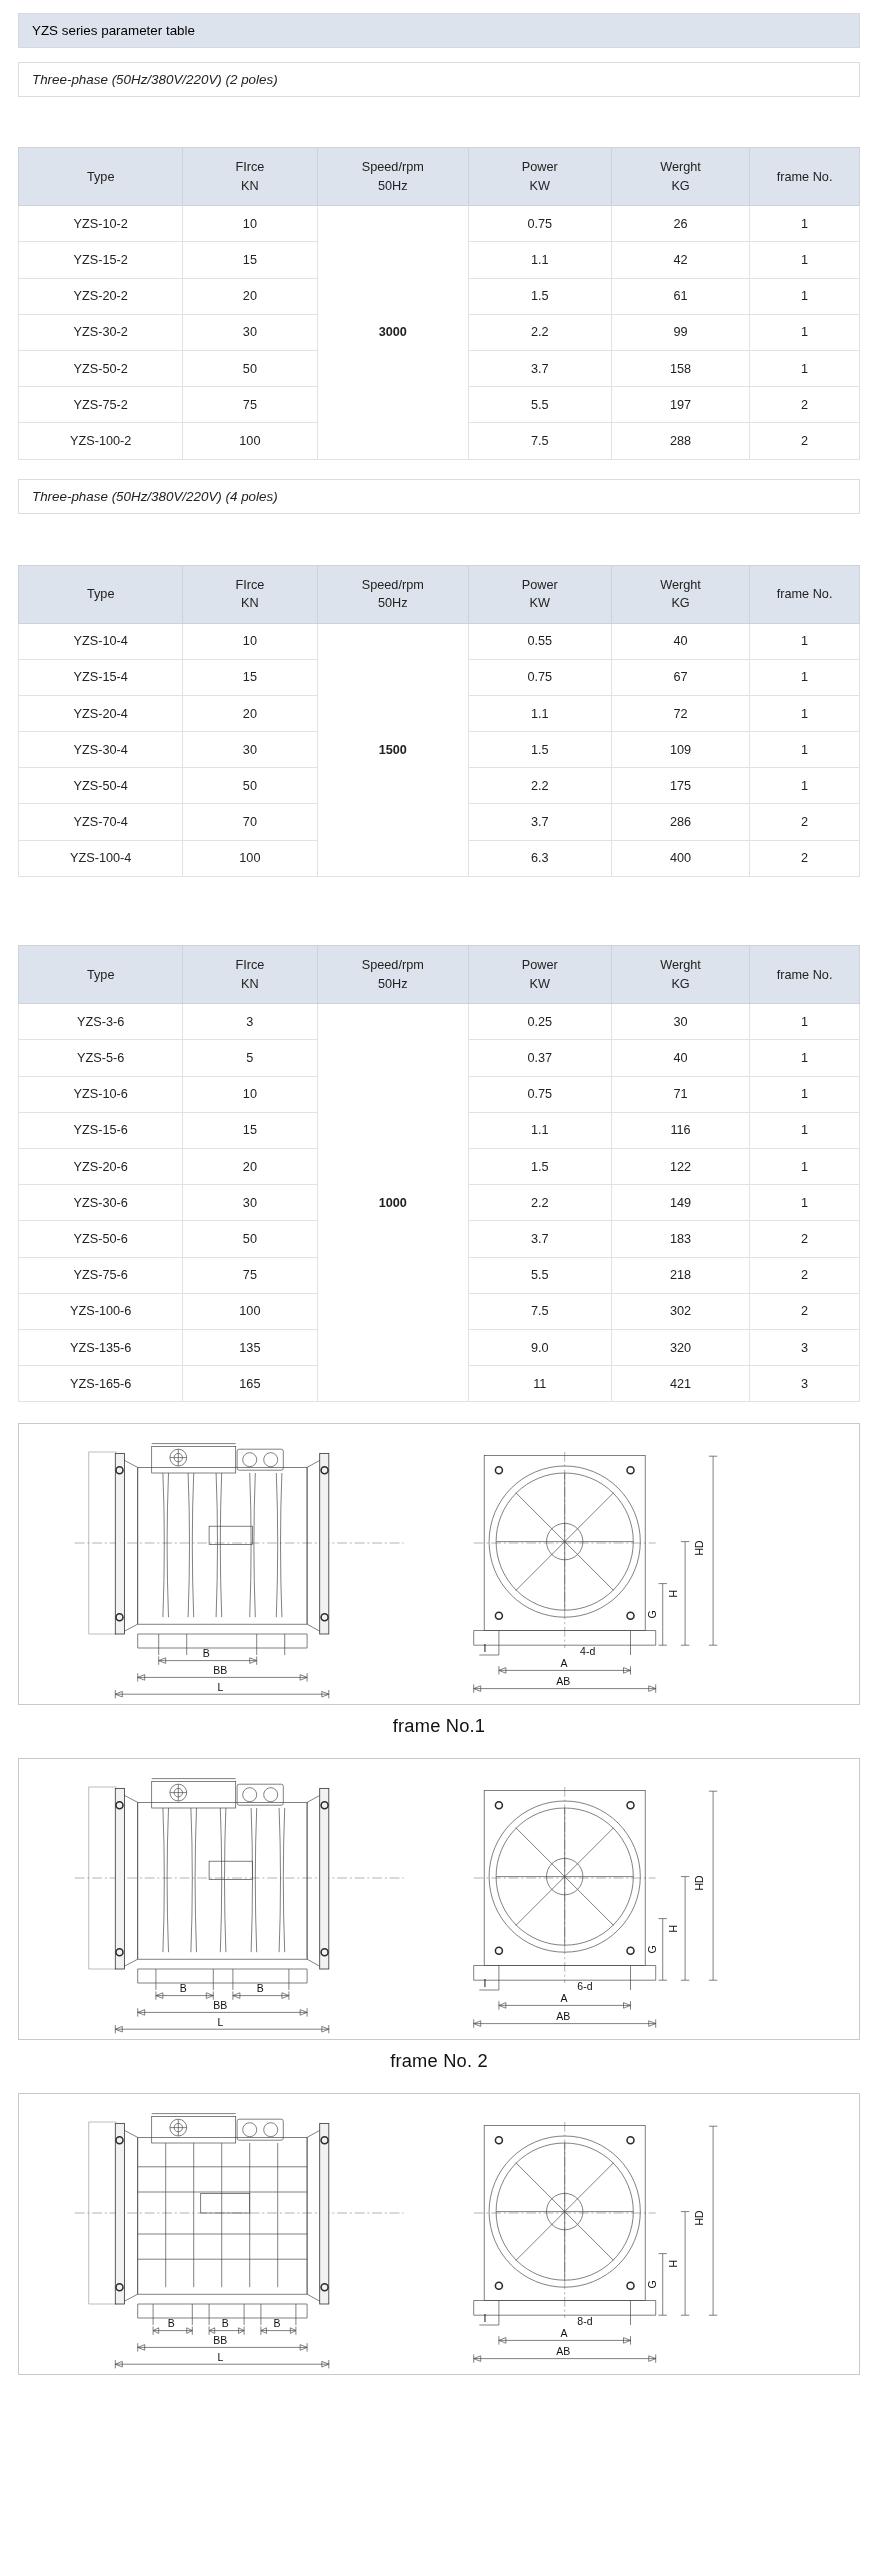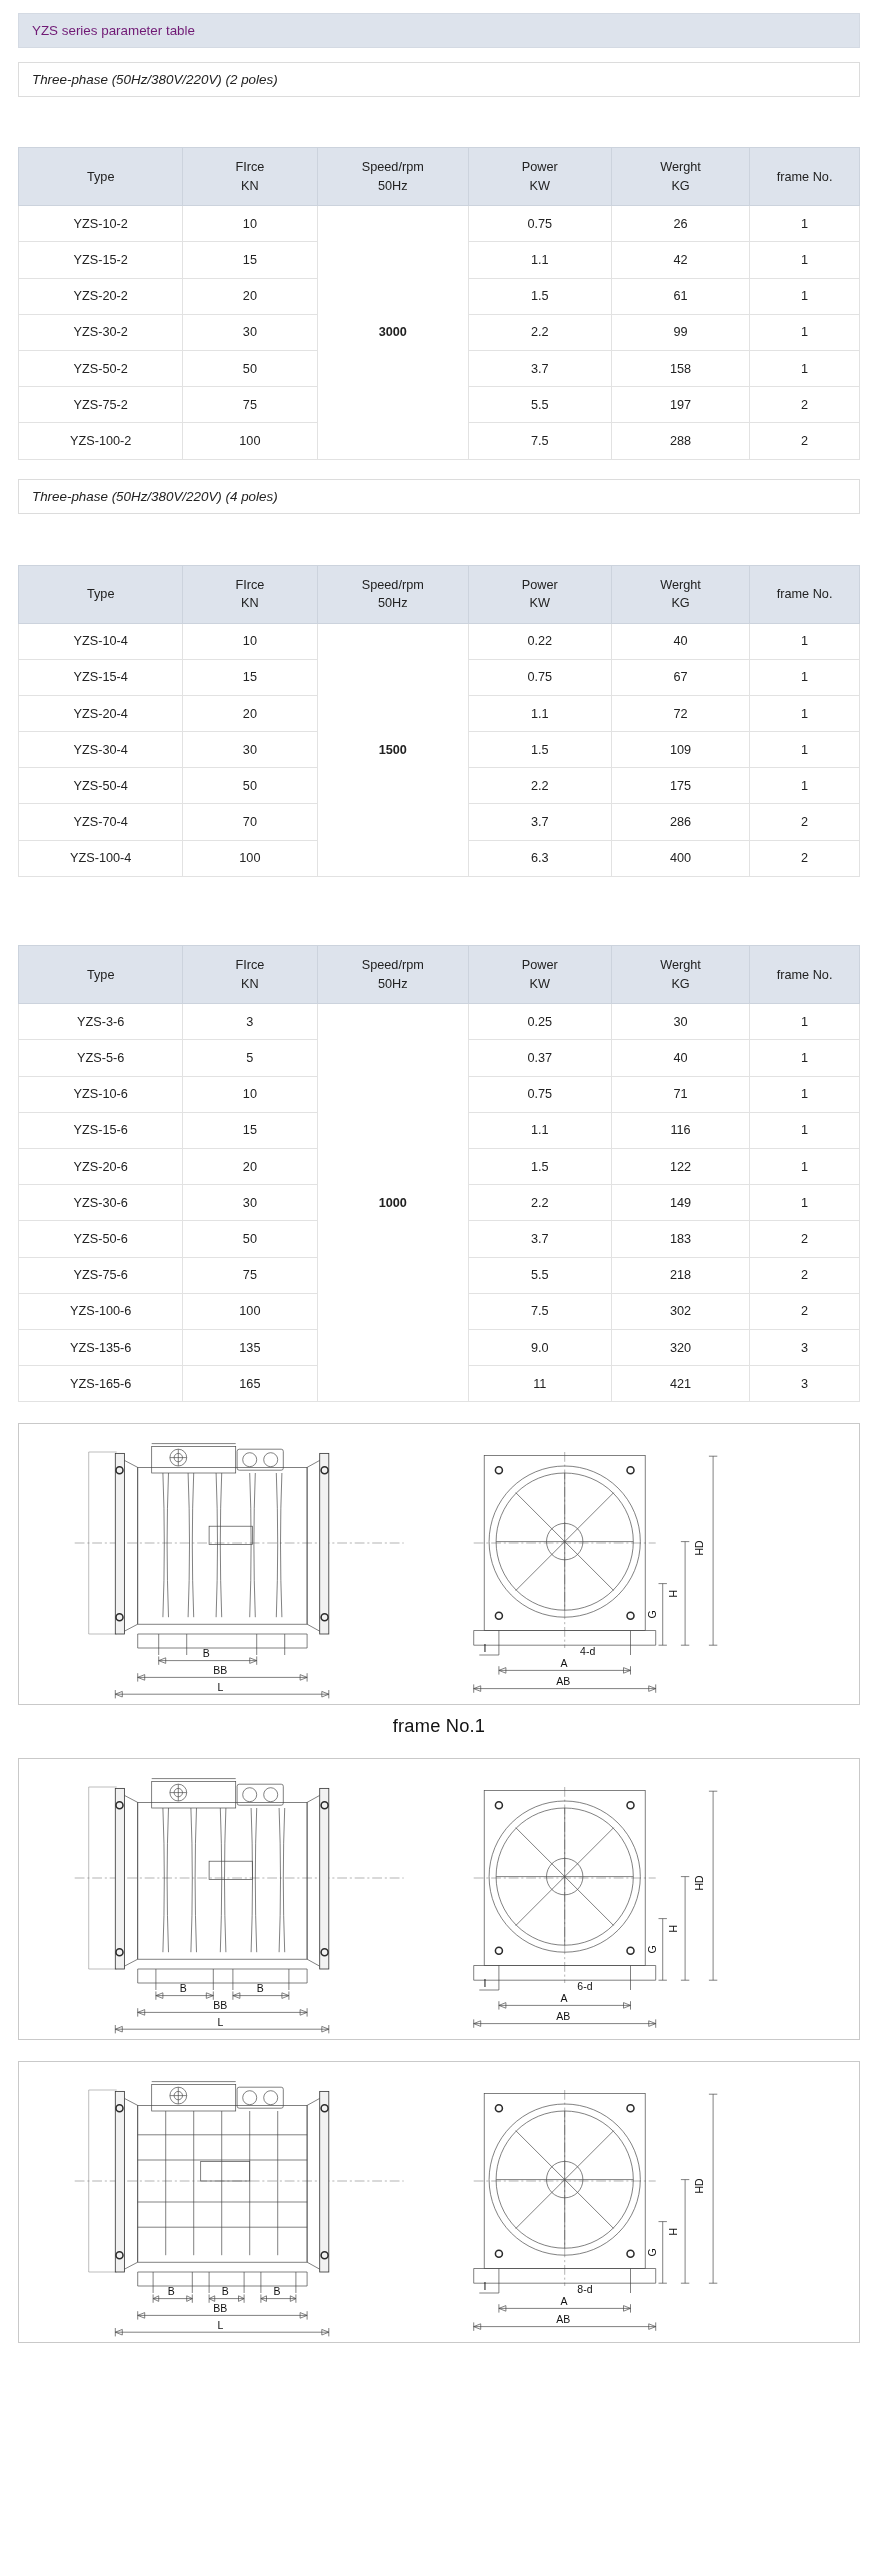--- a/index.html
+++ b/index.html
@@ -11,21 +11,21 @@
     color: #1a1a1a;
   }
   .page { width: 878px; padding: 12.7px 18.3px 28px 18.3px; }
 
   
   .banner {
     border: 0.7px solid #d4dae3;
     background: #dde3ec;
     padding: 9.1px 12.7px;
     font-size: 13.4px;
-    color: #701a75;
+    color: #000000;
   }
   .caption-box {
     border: 0.7px solid #dcdcdc;
     background: #ffffff;
     padding: 9.1px 12.7px;
     font-size: 13.4px;
     color: #222;
     margin-top: 1.4px;
     font-style: italic;
   }
@@ -198,21 +198,21 @@
         <th><span>Power</span><br><span>KW</span></th>
         <th><span>Werght</span><br><span>KG</span></th>
         <th><span>frame No.</span></th>
       </tr>
     </thead>
     <tbody>
       <tr>
         <td>YZS-10-4</td>
         <td>10</td>
         <td class="speed" rowspan="7">1500</td>
-        <td>0.22</td>
+        <td>0.55</td>
         <td>40</td>
         <td>1</td>
       </tr>
       <tr>
         <td>YZS-15-4</td>
         <td>15</td>
         <td>0.75</td>
         <td>67</td>
         <td>1</td>
       </tr>
@@ -612,20 +612,21 @@
             <text class="dimtxt" x="930" y="248" transform="rotate(-90 930 248)">H</text>
           </g>
           <g>
             <path class="dline" d="M910 228 L910 316"></path>
             <path class="dline" d="M904 228 L916 228 M904 316 L916 316"></path>
             <text class="dimtxt" x="900" y="278" transform="rotate(-90 900 278)">G</text>
           </g>
         </g>
       </svg>
     </div>
+    <div class="frame-caption">frame No. 2</div>
   </div>
 
   <div class="drawing-block">
     <div class="drawing-frame">
       <svg class="dwg" viewBox="0 0 1180 400" preserveAspectRatio="xMidYMid meet">
         <g>
           <path class="dthin" d="M90 40 L90 300"></path>
           <path class="dthin" d="M90 40 L130 40"></path>
           <path class="dthin" d="M90 300 L130 300"></path>
           <path class="dcenter" d="M70 170 L540 170"></path>

